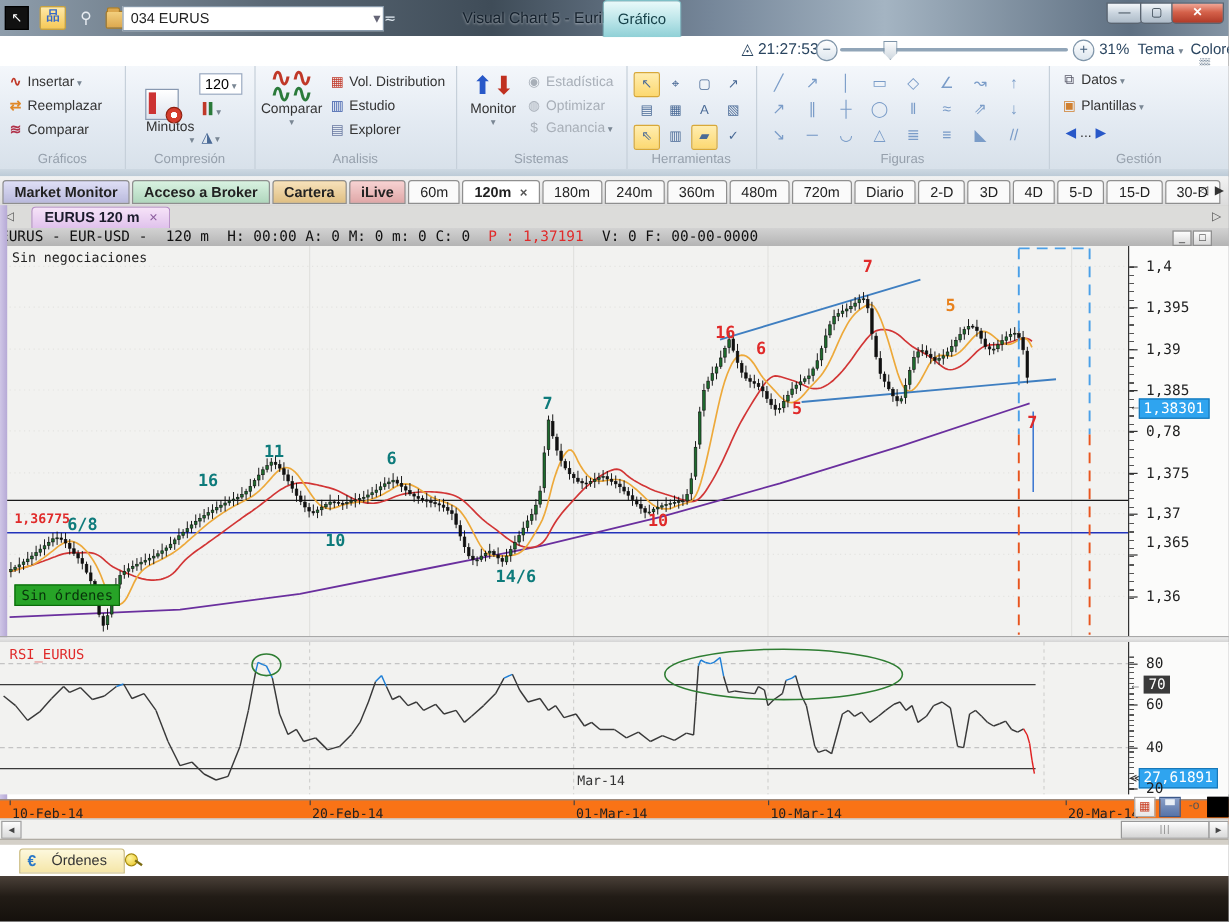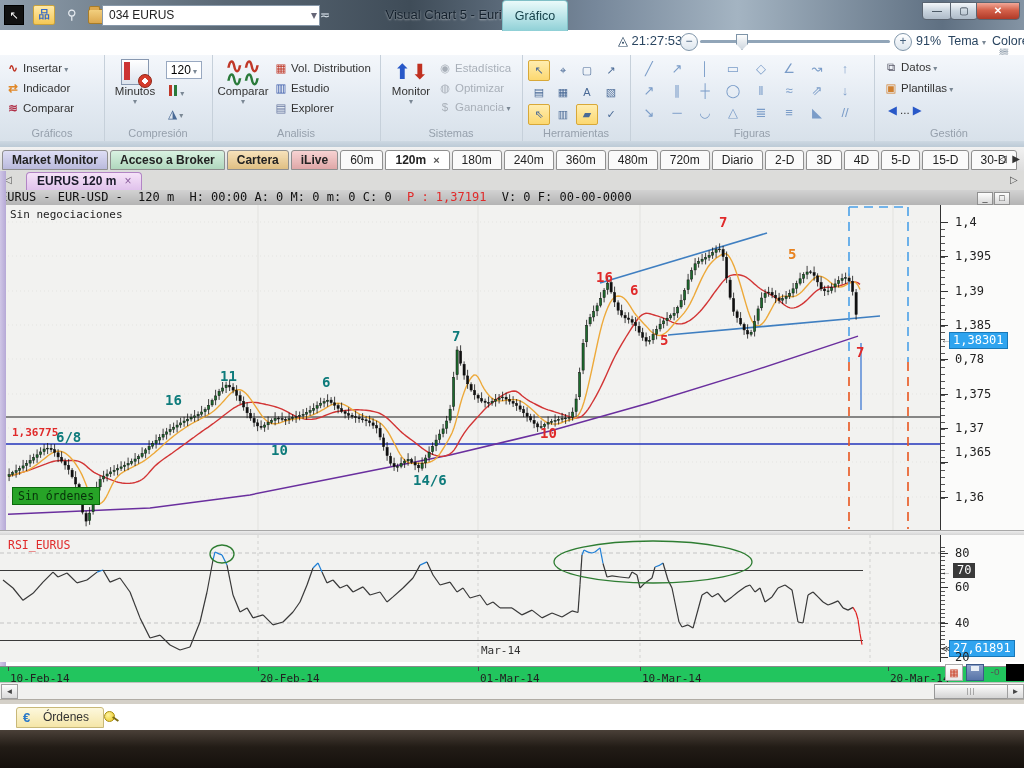--- a/index.html
+++ b/index.html
@@ -89,21 +89,21 @@
   #splitter{left:0;top:530px;width:1024px;height:5px;background:linear-gradient(#ececec,#cfcfcf);border-top:1px solid #a8a8a8;border-bottom:1px solid #909090;}
   #rsi-pane{left:0;top:535px;width:940px;height:127px;background:#f2f2f0;}
   #rsi-label{left:8px;top:538px;font-family:"DejaVu Sans Mono",monospace;font-size:11.5px;color:#e02a2a;}
   #rsi-axis{left:940px;top:535px;width:84px;height:127px;background:#fbfbfa;border-left:1px solid #333;}
   #tickstrip-r{position:absolute;left:0;top:12px;width:4px;height:112px;background:repeating-linear-gradient(180deg,#555 0 1px,transparent 1px 4.4px);}
   .rax-lbl{position:absolute;left:14px;font-family:"DejaVu Sans Mono",monospace;font-size:12px;color:#222;}
   #rsi70-badge{position:absolute;left:12px;top:28px;background:#3a3a3a;color:#fff;font-family:"DejaVu Sans Mono",monospace;font-size:12px;padding:0 4px;line-height:15px;}
   #rsi-badge{position:absolute;left:8px;top:105px;background:#2fa4ef;border:1px solid #1878b8;color:#fff;font-family:"DejaVu Sans Mono",monospace;font-size:12px;padding:0 3px;line-height:15px;}
   .rbadge-arrow{position:absolute;left:0;color:#333;font-size:10px;}
   
-  #date-axis{left:0;top:666px;width:1024px;height:20px;background:#22c55e;border-top:1px solid #8a8a8a;}
+  #date-axis{left:0;top:666px;width:1024px;height:20px;background:#f97316;border-top:1px solid #8a8a8a;}
   .d-lbl{position:absolute;top:5px;font-family:"DejaVu Sans Mono",monospace;font-size:11px;color:#222;}
   .d-tick{position:absolute;top:0;width:1px;height:4px;background:#444;}
   #mini-tools{left:942px;top:664px;}
   .mt-btn{display:inline-block;width:16px;height:15px;margin-left:3px;text-align:center;line-height:15px;font-size:10px;vertical-align:top;}
   #mt-chart{color:#c83c20;background:linear-gradient(#fff,#e8e8e8);border:1px solid #aaa;}
   #mt-save{background:linear-gradient(#8aa0c8,#5874a8);border:1px solid #3c5888;position:relative;}
   #mt-save:before{content:"";position:absolute;left:4px;top:1px;width:8px;height:5px;background:#e8eef5;}
   #mt-pin{color:#555;background:none;}
   #mt-black{background:#000;border:1px solid #000;}
   #hscroll{left:0;top:682px;width:1024px;height:17px;background:#f1f1ef;border-top:1px solid #c2c2c0;}
@@ -143,34 +143,34 @@
     <div id="btn-min" class="winbtn abs">—</div>
     <div id="btn-max" class="winbtn abs">▢</div>
     <div id="btn-close" class="winbtn abs">✕</div>
   </div>
 
   <div id="clockbox" class="abs">◬ <span>21:27:53</span></div>
   <div id="sl-minus" class="sl-btn abs">−</div>
   <div id="zoom-slider" class="abs"></div>
   <div id="sl-thumb" class="abs"></div>
   <div id="sl-plus" class="sl-btn abs">+</div>
-  <div id="zoom-pct" class="abs">91%</div>
+  <div id="zoom-pct" class="abs">31%</div>
   <div id="theme-dd" class="abs"><span>Tema</span> <span class="dd">▾</span></div>
   <div id="colors-dd2" class="abs"><span>Colores</span> <span class="dd">▾</span> ▒<span class="dd">▾</span></div>
 
   <div id="ribbon" class="abs">
       <div class="rgroup" style="left: 0px; width: 104px;">
         <div class="glabel">Gráficos</div>
         <div class="ritem" style="left: 6px; top: 6px;"><span class="ric" style="color: rgb(192, 56, 40); font-weight: bold;">∿</span><span>Insertar</span><span class="dd"> ▾</span></div>
-        <div class="ritem" style="left: 6px; top: 26px;"><span class="ric" style="color: rgb(224, 136, 40); font-weight: bold;">⇄</span><span>Indicador</span></div>
+        <div class="ritem" style="left: 6px; top: 26px;"><span class="ric" style="color: rgb(224, 136, 40); font-weight: bold;">⇄</span><span>Reemplazar</span></div>
         <div class="ritem" style="left: 6px; top: 46px;"><span class="ric" style="color: rgb(176, 48, 72); font-weight: bold;">≋</span><span>Comparar</span></div>
       </div>
       <div class="rgroup" style="left: 104px; width: 108px;">
         <div class="glabel">Compresión</div>
-        <div class="bigbtn" style="left: 4px; top: 4px;">
+        <div class="bigbtn" style="left: 4px; top: 19px; text-align: right;">
           <div style="width: 26px; height: 24px; margin: 0px auto; background: linear-gradient(rgb(255, 255, 255), rgb(221, 228, 238)); border: 1px solid rgb(136, 152, 176); position: relative;">
             <div style="position: absolute; left: 2px; top: 2px; width: 6px; height: 18px; background: rgb(204, 51, 51);"></div>
             <div style="position: absolute; right: -4px; bottom: -4px; width: 12px; height: 12px; border-radius: 50%; background: radial-gradient(rgb(255, 255, 255) 30%, rgb(212, 60, 44) 32%); border: 1px solid rgb(144, 32, 16);"></div>
           </div>
           <div>Minutos</div>
           <div class="dd">▾</div>
         </div>
         <div style="position: absolute; left: 62px; top: 6px; width: 34px; height: 16px; background: rgb(255, 255, 255); border: 1px solid rgb(152, 168, 192); text-align: center; line-height: 16px;"><span>120</span><span class="dd"> ▾</span></div>
         <div style="position: absolute; left: 64px; top: 30px;"><span class="minicandle" style="background: rgb(192, 56, 40);"></span><span class="minicandle" style="background: rgb(42, 122, 58);"></span><span class="dd"> ▾</span></div>
         <div style="position: absolute; left: 64px; top: 52px; color: rgb(74, 106, 150);"><span style="margin-right: 2px;">◮</span><span class="dd">▾</span></div>

